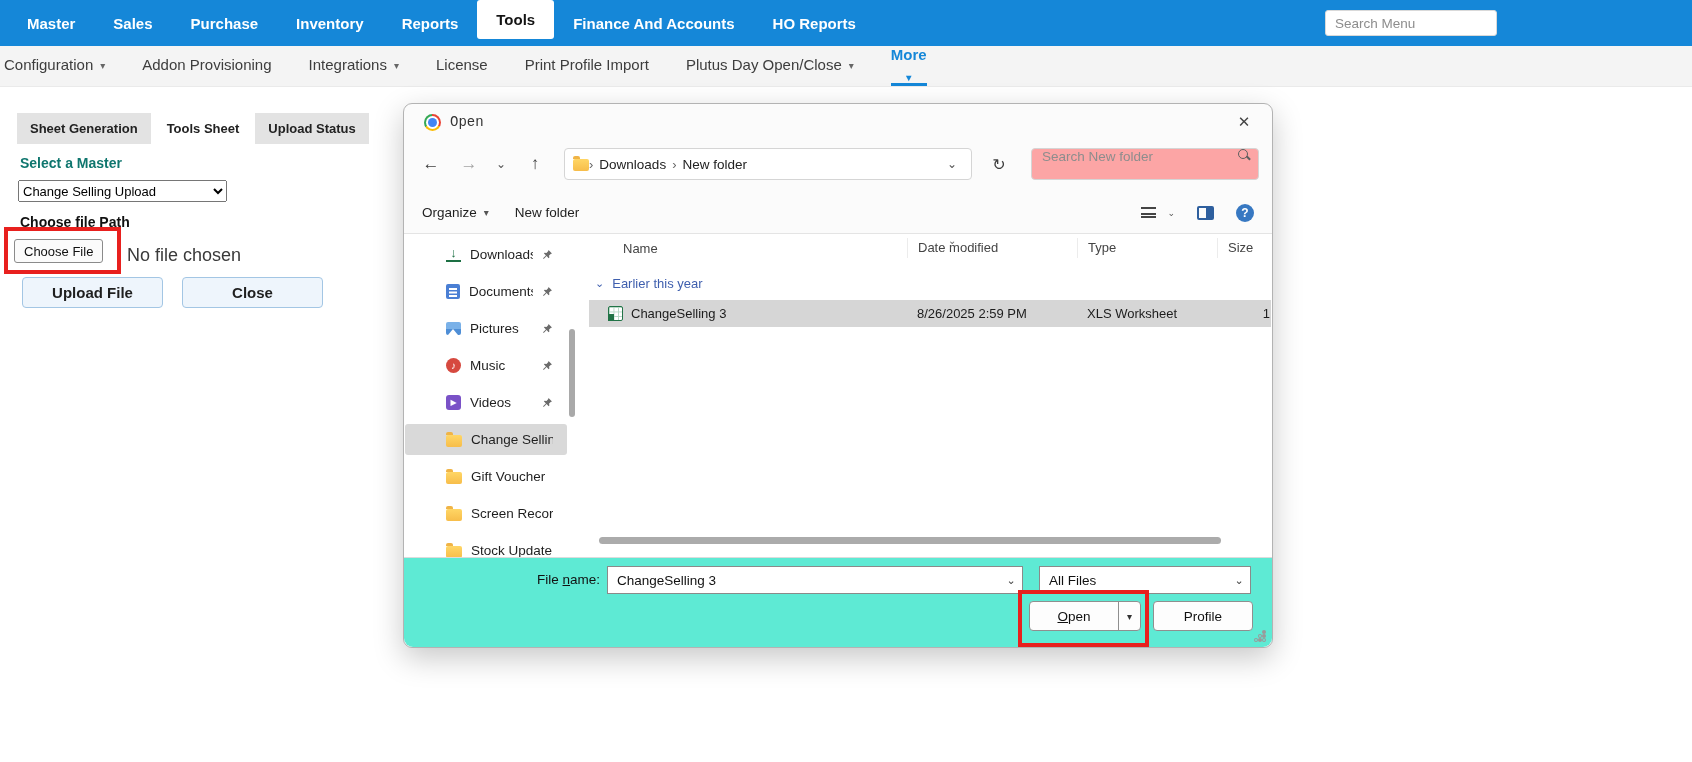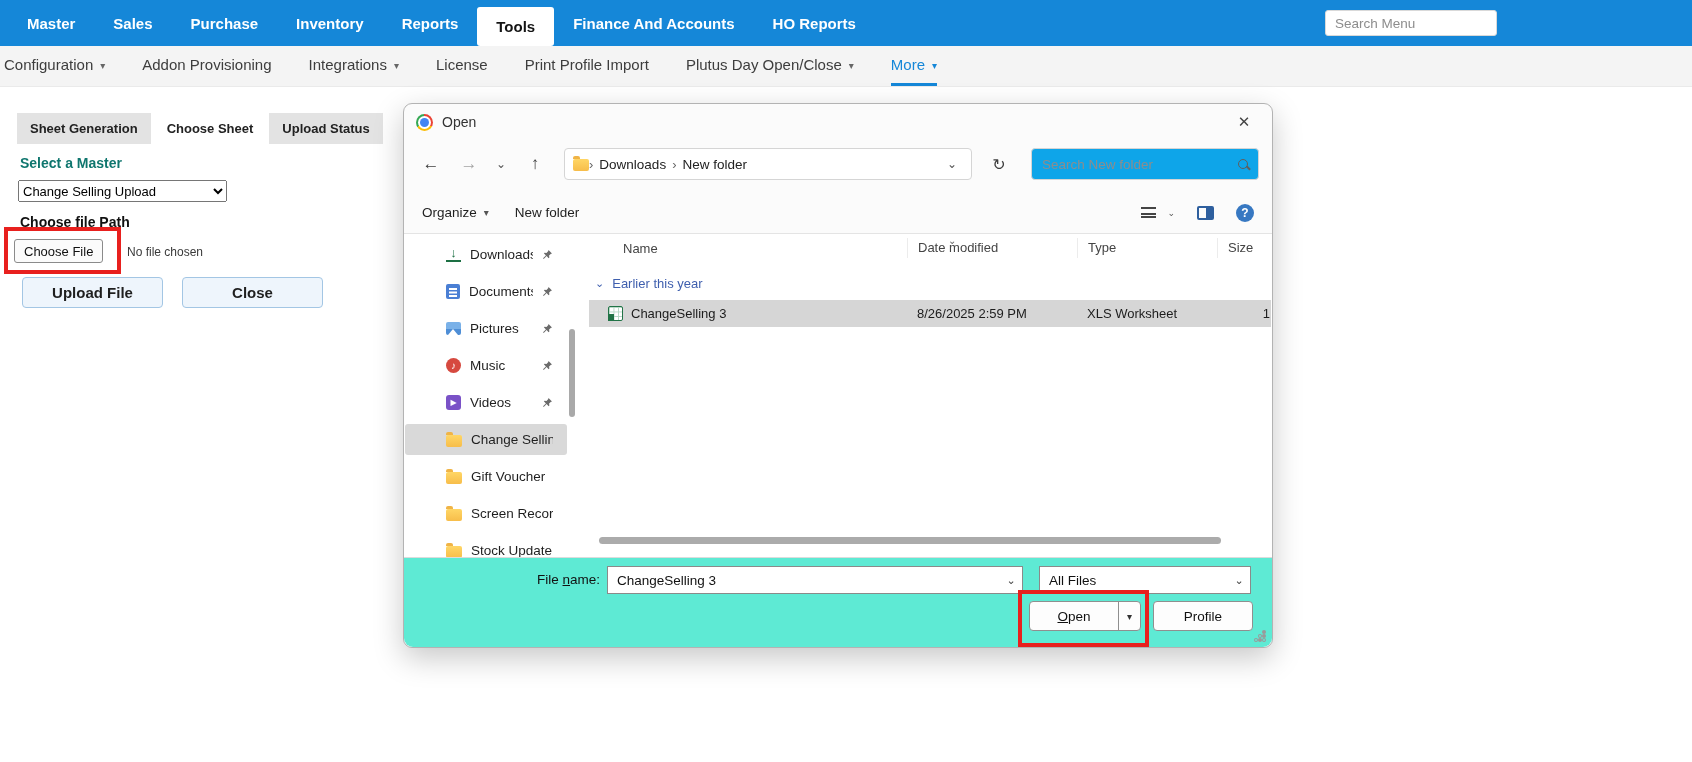--- a/index.html
+++ b/index.html
@@ -2,68 +2,68 @@
 <html><head>
 <meta charset="utf-8">
 <style>
   * { box-sizing: border-box; margin: 0; padding: 0; }
   html,body { width:1692px; height:762px; }
   body { font-family:"Liberation Sans", sans-serif; background:#fff; position:relative; overflow:hidden; }
   .screen { position:relative; width:1692px; height:762px; background:#fff; }
 
   
   .top-nav { position:absolute; left:0; top:0; width:100%; height:46px; background:#1587d8; display:flex; align-items:center; }
-  .top-items { display:flex; align-items:flex-end; height:100%; padding-left:8px; }
+  .top-items { display:flex; align-items:flex-start; height:100%; padding-left:8px; }
   .tn { display:flex; align-items:center; height:46px; padding:0 19px; color:#fff; font-weight:700; font-size:15px; cursor:pointer; white-space:nowrap; }
   .tn.active { height:39px; background:#fff; color:#141414; border-radius:3px; }
   .search-menu { position:absolute; right:195px; top:10px; width:172px; height:26px; border:1px solid #d9d9d9; border-radius:3px; padding:0 9px; font-size:13.5px; color:#333; outline:none; background:#fff; font-family:inherit; }
   input::placeholder { color:#8d8d8d; }
 
   
   .sub-nav { position:absolute; top:46px; left:0; width:100%; height:41px; background:#f4f4f4; border-bottom:1px solid #eaeaea; display:flex; align-items:stretch; padding-left:4px; }
   .sn { display:flex; align-items:center; gap:7px; font-size:15px; color:#3d3d3d; margin-right:37px; border-bottom:3px solid transparent; cursor:pointer; white-space:nowrap; }
   .sn .caret { font-size:10px; color:#666; margin-top:2px; }
-  .sn.active { color:#1587d8; font-weight:400; border-bottom-color:#1587d8; }
+  .sn.active { color:#1587d8; font-weight:700; border-bottom-color:#1587d8;flex-direction:column; }
   .sn.active .caret { color:#1587d8; }
 
   
   .tabs { position:absolute; top:113px; left:17px; display:flex; }
   .tab { height:31px; display:flex; align-items:center; padding:0 13px; background:#e3e3e3; font-size:13px; font-weight:700; color:#222; margin-right:3px; cursor:pointer; white-space:nowrap; }
   .tab.active { background:#fff; }
   .lbl-master { position:absolute; top:155px; left:20px; font-size:14px; font-weight:700; color:#0f766e; }
   .master-select { position:absolute; top:180px; left:18px; width:209px; height:22px; font-size:13px; font-family:inherit; }
   .lbl-path { position:absolute; top:214px; left:20px; font-size:14px; font-weight:700; color:#111; }
   .annotation { position:absolute; border:4px solid #e8201e; pointer-events:none; z-index:60; }
   .ann-choose { left:4px; top:227px; width:117px; height:47px; }
   .choose-file-btn { position:absolute; left:14px; top:239px; height:24px; padding:0 9px; font-size:13px; color:#111; background:#fbfbfb; border:1px solid #8b8b8b; border-radius:3px; font-family:inherit; cursor:pointer; }
-  .no-file { position:absolute; left:127px; top:245px; font-size:12px; color:#3a3a3a; }
+  .no-file { position:absolute; left:127px; top:245px; font-size:18px; color:#3a3a3a; }
   .btn-blue { position:absolute; height:31px; background:#eef5fc; border:1px solid #a3c6e4; border-radius:4px; font-size:15px; font-weight:700; color:#1f1f1f; font-family:inherit; cursor:pointer; }
   .btn-upload { left:22px; top:277px; width:141px; }
   .btn-close  { left:182px; top:277px; width:141px; }
 
   
   .dialog { position:absolute; left:403px; top:103px; width:870px; height:545px; background:#fbfbfb; border:1px solid #b3b3b3; border-radius:9px; box-shadow:0 10px 30px rgba(0,0,0,.22); }
-  .dlg-title { position:absolute; top:0; left:0; right:0; height:36px; display:flex; align-items:center; padding:0 12px; }
+  .dlg-title { position:absolute; top:0; left:8px; right:0; height:36px; display:flex; align-items:center; padding:0 12px;font-family:Liberation Mono, monospace; }
   .chrome-icon { position:relative; width:17px; height:17px; border-radius:50%; background:conic-gradient(#ea4335 0 33%, #fbbc05 0 66%, #34a853 0 100%); flex:0 0 auto; }
   .chrome-icon::after { content:""; position:absolute; inset:4px; border-radius:50%; background:#4285f4; box-shadow:0 0 0 2px #fff; }
   .dlg-title-text { margin-left:9px; font-size:14px; color:#333; }
   .dlg-close { position:absolute; right:8px; top:0; width:40px; height:36px; display:flex; align-items:center; justify-content:center; font-size:15px; color:#444; cursor:pointer; }
 
   .dlg-nav { position:absolute; top:40px; left:0; right:0; height:40px; }
   .nav-ico { position:absolute; top:0; height:40px; display:flex; align-items:center; justify-content:center; font-size:17px; color:#3e3e3e; cursor:pointer; }
   .ni-back { left:12px; width:30px; }
   .ni-fwd  { left:50px; width:30px; color:#a4a4a4; }
   .ni-chev { left:86px; width:22px; font-size:12px; color:#555; }
   .ni-up   { left:116px; width:30px; }
   .addr { position:absolute; left:160px; top:4px; width:408px; height:32px; background:#fff; border:1px solid #d5d5d5; border-radius:4px; display:flex; align-items:center; padding:0 8px; font-size:13.5px; color:#222; }
   .addr .seg { padding:0 6px; cursor:pointer; white-space:nowrap; }
   .addr .chev { color:#666; font-size:13px; }
   .addr-caret { margin-left:auto; color:#555; font-size:12px; padding:0 6px; cursor:pointer; }
   .refresh { position:absolute; left:578px; top:4px; width:34px; height:32px; display:flex; align-items:center; justify-content:center; font-size:16px; color:#3e3e3e; cursor:pointer; }
-  .searchbox { position:absolute; left:627px; top:4px; width:228px; height:32px; background:#0ea5e9; border:1px solid #d5d5d5; border-radius:4px; display:flex; align-items:center; padding:0 10px; }
+  .searchbox { position:absolute; left:627px; top:4px; width:228px; height:32px; background:#fca5a5; border:1px solid #d5d5d5; border-radius:4px; display:flex; align-items:flex-start; padding:0 10px; }
   .searchbox input { border:none; outline:none; flex:1; font-size:13.5px; color:#333; font-family:inherit; background:transparent; }
   .mag { width:10px; height:10px; border:1.6px solid #5f5f5f; border-radius:50%; position:relative; margin-left:6px; flex:0 0 auto; }
   .mag::after { content:""; position:absolute; width:5px; height:1.6px; background:#5f5f5f; transform:rotate(45deg); right:-4px; bottom:-1px; }
 
   .dlg-cmd { position:absolute; top:88px; left:0; right:0; height:42px; border-bottom:1px solid #e4e4e4; display:flex; align-items:center; padding:0 18px; }
   .cmd-btn { display:flex; align-items:center; gap:7px; font-size:13.5px; color:#1f1f1f; margin-right:26px; cursor:pointer; white-space:nowrap;justify-content:center; }
   .cmd-btn .caret { font-size:10px; color:#555; }
   .cmd-right { margin-left:auto; display:flex; align-items:center; gap:22px; }
   .lines { width:15px; height:11px; border-top:2px solid #444; border-bottom:2px solid #444; position:relative; }
   .lines::after { content:""; position:absolute; left:0; right:0; top:3.5px; height:2px; background:#444; }
@@ -171,21 +171,21 @@
       </span>
     <span class="sn active">
         <span>More</span>
         <span class="caret">▾</span>
       </span>
   </nav>
 
   <section>
     <div class="tabs">
       <span class="tab">Sheet Generation</span>
-      <span class="tab active">Choose Sheet</span>
+      <span class="tab active">Tools Sheet</span>
       <span class="tab">Upload Status</span>
     </div>
     <div class="lbl-master">Select a Master</div>
     <select class="master-select">
       <option>Change Selling Upload</option>
     </select>
     <div class="lbl-path">Choose file Path</div>
     <button class="choose-file-btn">Choose File</button>
     <span class="no-file">No file chosen</span>
     <div class="annotation ann-choose"></div>

